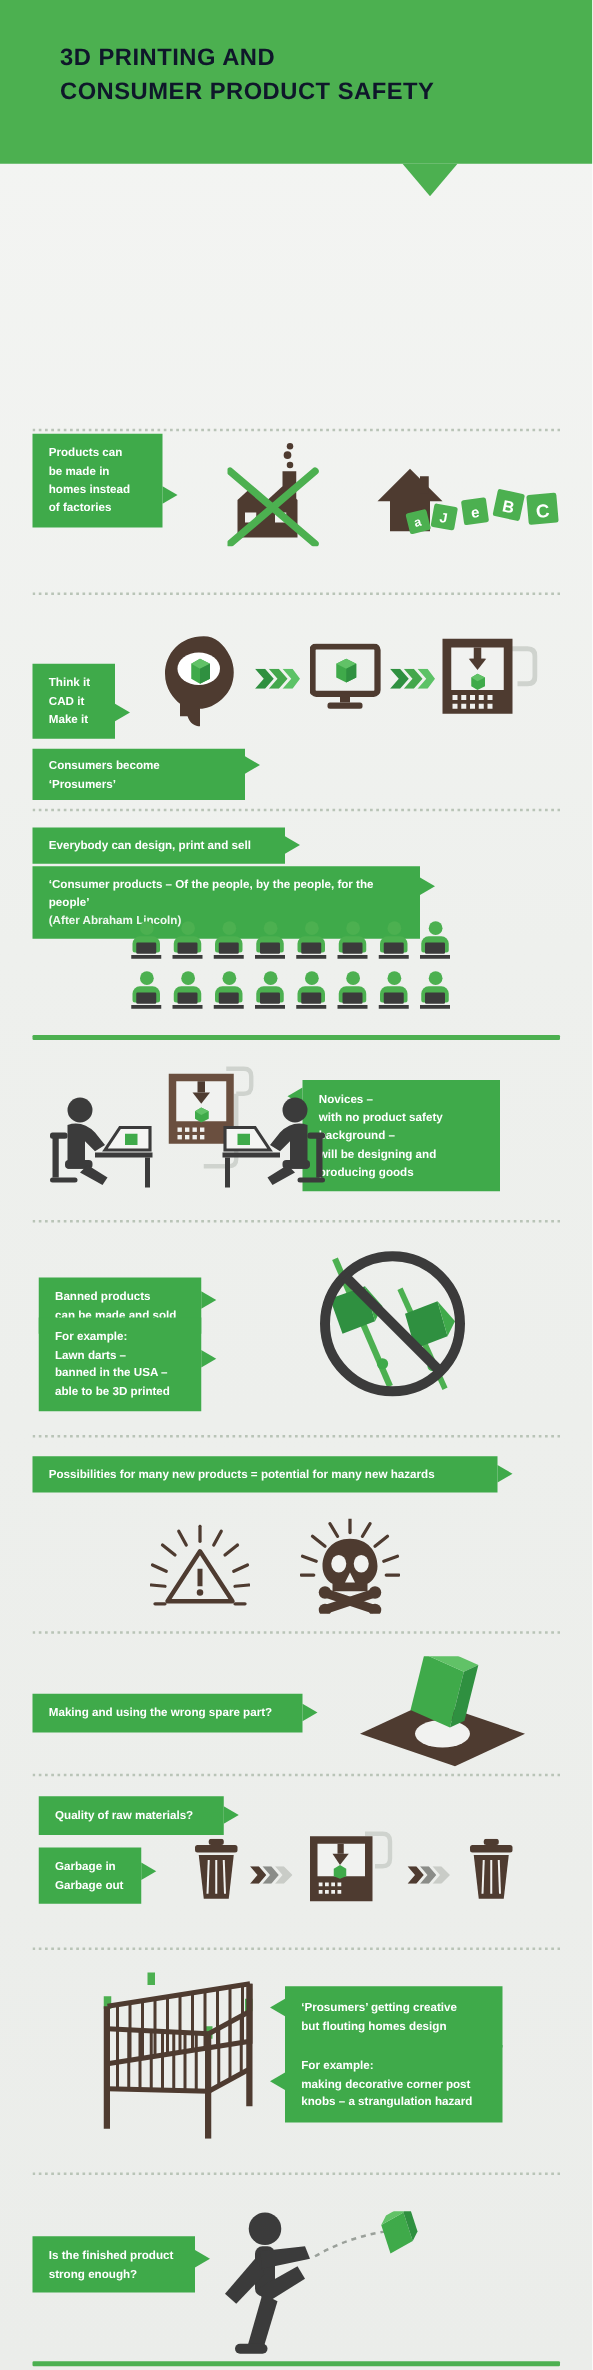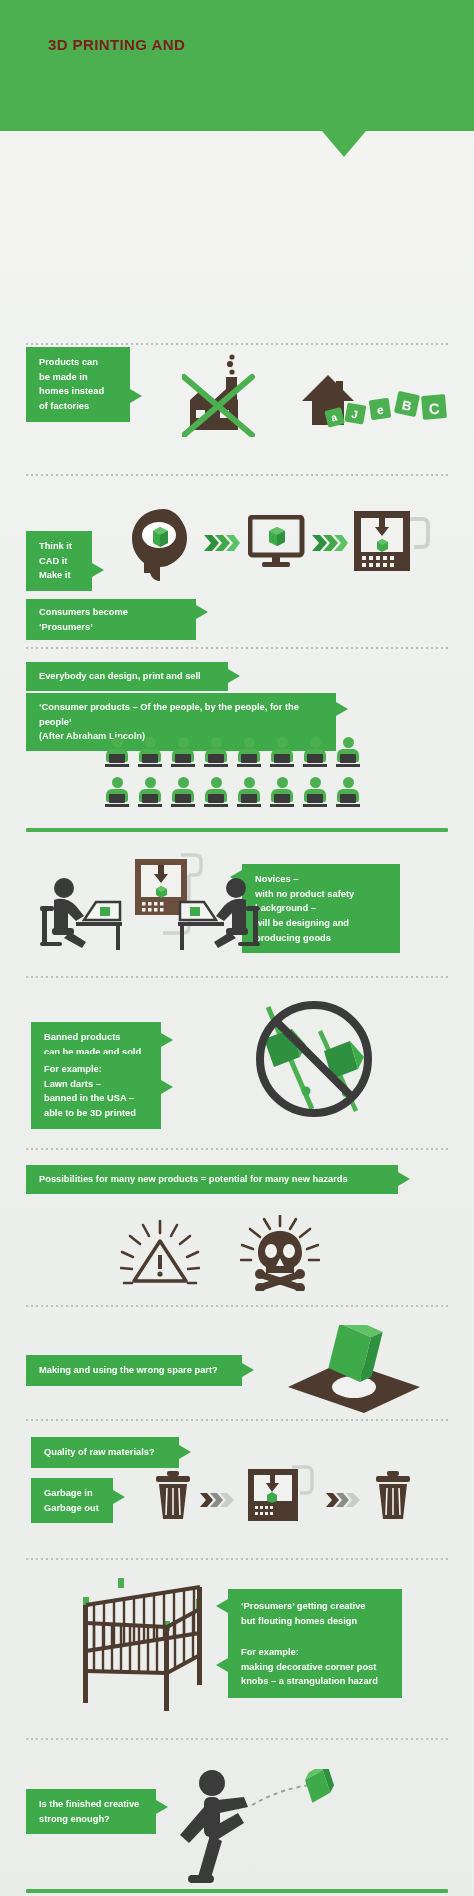--- a/index.html
+++ b/index.html
@@ -21,22 +21,22 @@
   .header{
     position:relative;
     height:131px;
     background:#4caf50;
     background:#4cb050;
   }
   .header-title{
     position:absolute;
     left:48px;
     top:34px;
-    color:#7f1d1d;
-    font-size:15px;
+    color:#0f172a;
+    font-size:19px;
     font-weight:bold;
     line-height:1.42;
     letter-spacing:0.4px;
     text-transform:uppercase;
   }
   .header-title .l2{display:block;}
   .header-notch{
     position:absolute;
     left:322px;
     top:131px;
@@ -126,20 +126,21 @@
   }
 </style>
 </head>
 <body>
 
 <div class="page">
 
   <div class="header">
     <div class="header-title">
       <span>3D PRINTING AND</span>
+      <span class="l2">CONSUMER PRODUCT SAFETY</span>
     </div>
   </div>
   <div class="header-notch"></div>
 
   <div class="body-area">
 
     <div class="sep" style="top:212px"></div>
 
     <div class="bubble" style="left:26px;top:216px;width:104px;">
       <span>Products can</span><br>
@@ -719,21 +720,21 @@
 
         <rect x="5" y="30" width="5" height="98" fill="#4e3b30"></rect>
         <rect x="86" y="52" width="5" height="84" fill="#4e3b30"></rect>
         <rect x="119" y="12" width="5" height="98" fill="#4e3b30"></rect>
       </svg>
     </div>
 
     <div class="sep" style="top:1607px"></div>
 
     <div class="bubble" style="left:26px;top:1658px;width:130px;">
-      <span>Is the finished creative</span><br>
+      <span>Is the finished product</span><br>
       <span>strong enough?</span>
       <span class="tail" style="top:11px"></span>
     </div>
 
     <div class="art" style="left:176px;top:1638px;width:170px;height:120px;">
       <svg width="170" height="120" viewBox="0 0 170 120">
         <circle cx="36" cy="14" r="13" fill="#3b3b3b"></circle>
         <rect x="28" y="28" width="16" height="40" rx="6" fill="#3b3b3b"></rect>
         <path d="M32 32 L68 28 L72 38 L34 46 Z" fill="#3b3b3b"></path>
         <path d="M28 38 L4 66 L13 74 L36 50 Z" fill="#3b3b3b"></path>

